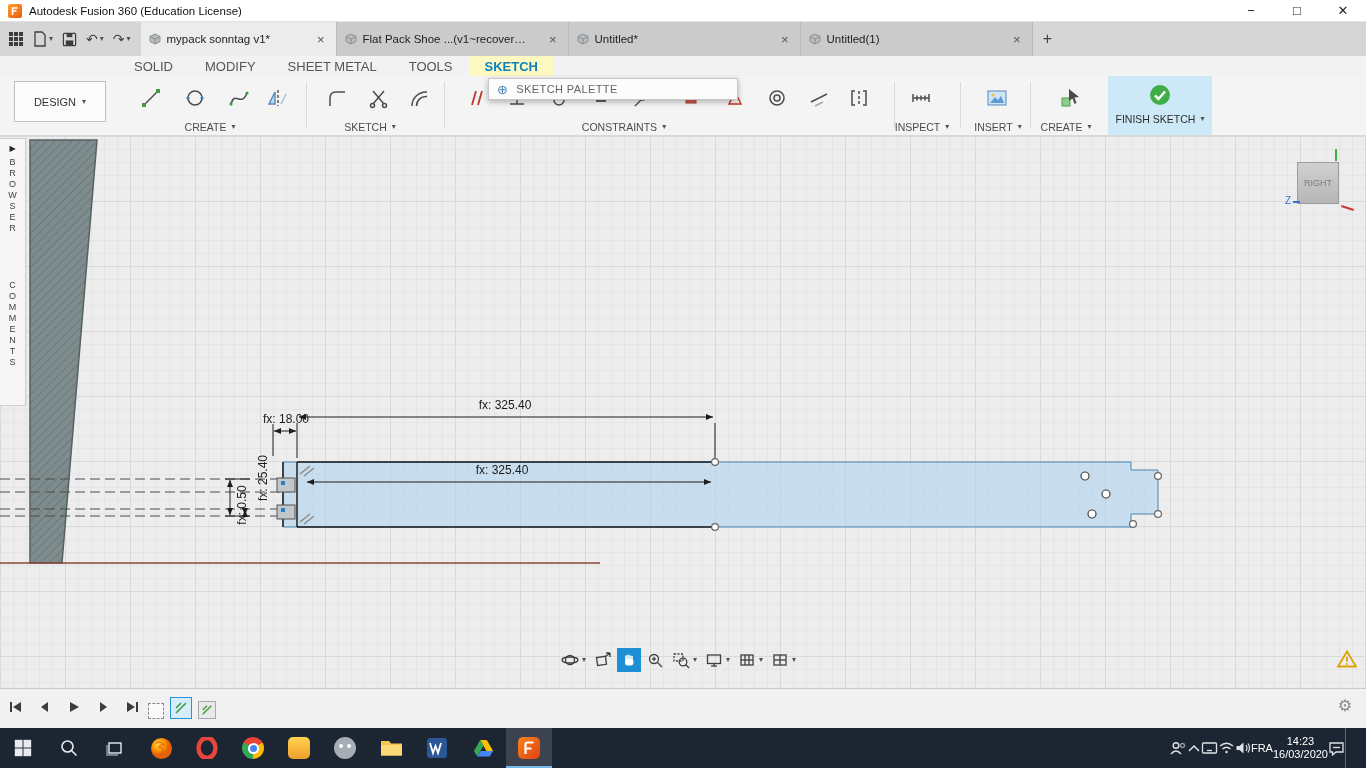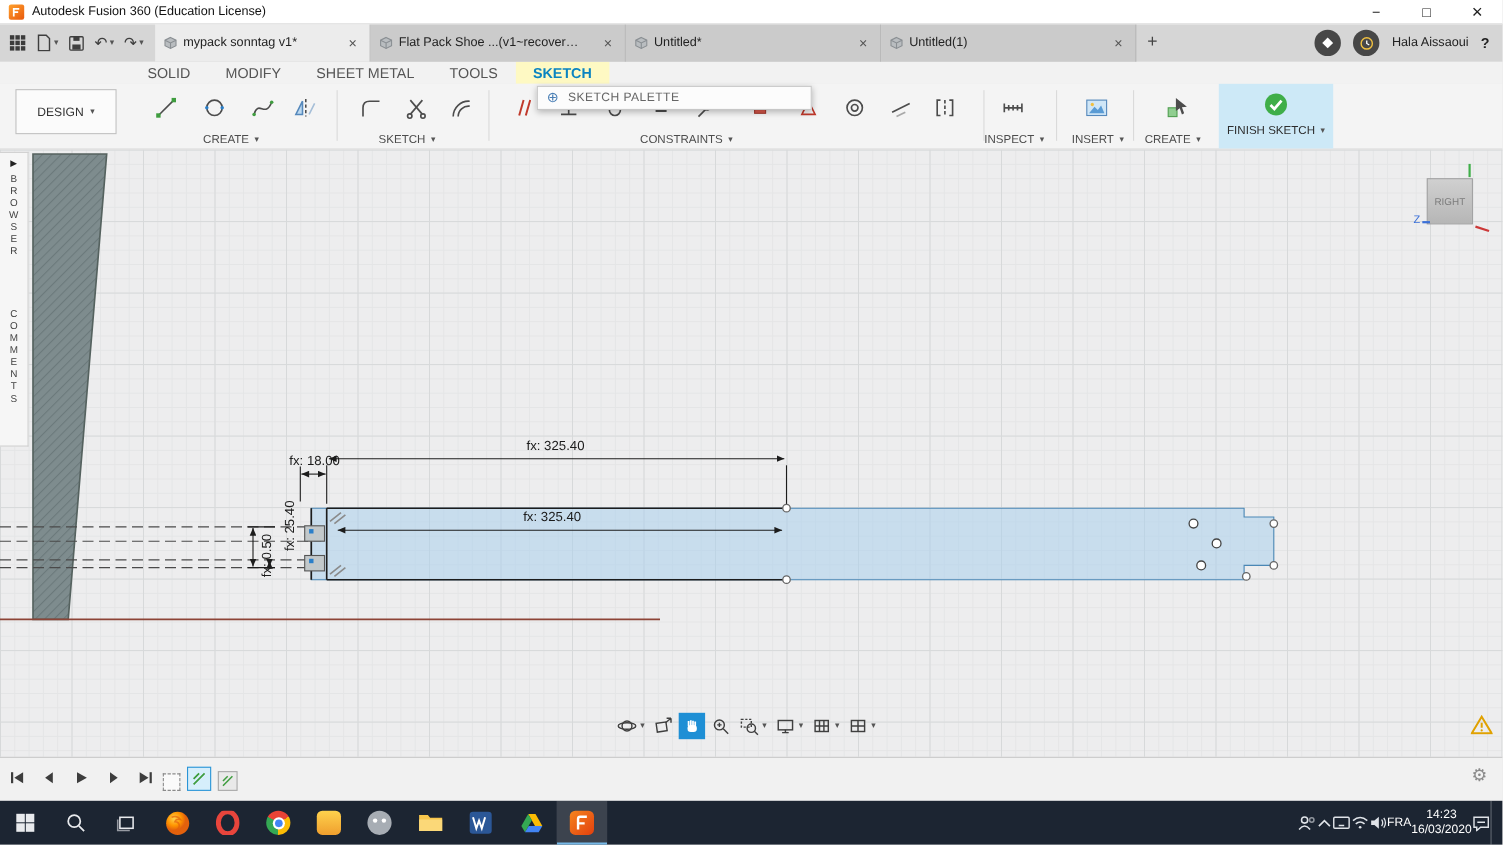--- a/index.html
+++ b/index.html
@@ -83,21 +83,21 @@
 
 #taskbar{position:absolute;left:0;top:728px;width:1366px;height:40px;background:#1c2532;display:flex;align-items:stretch;color:#fff;z-index:90}
 .tb{width:46px;display:flex;align-items:center;justify-content:center}
 .tb.active{background:rgba(255,255,255,.14);box-shadow:inset 0 -2px 0 #76b9e8}
 .chrome-ic{width:22px;height:22px;border-radius:50%;background:conic-gradient(from -60deg,#ea4335 0 120deg,#fbbc05 120deg 240deg,#34a853 240deg 360deg);display:flex;align-items:center;justify-content:center}
 .chrome-in{width:11px;height:11px;border-radius:50%;background:#fff;display:flex;align-items:center;justify-content:center}
 .chrome-core{width:7px;height:7px;border-radius:50%;background:#4285f4}
 .amber-ic{width:22px;height:22px;border-radius:5px;background:linear-gradient(#ffd24d,#ef9f2e)}
 .gray-ic{width:22px;height:22px;border-radius:50%;background:#a7adb4;position:relative}
 .gray-ic::after{content:"";position:absolute;left:5px;top:7px;width:4px;height:4px;border-radius:50%;background:#fff;box-shadow:8px 0 0 #fff}
-.tray{margin-left:auto;display:flex;align-items:center;gap:0;padding-right:6px;font-size:11px}
+.tray{margin-left:auto;display:flex;align-items:center;gap:0;padding-right:16px;font-size:11px}
 .clock{text-align:center;line-height:13px;font-size:11px}
 .showdesk{width:5px;border-left:1px solid rgba(255,255,255,.3);height:100%}
 svg{display:block}
 </style>
 </head>
 <body>
 
 <div id="titlebar">
   <div class="logo">
     <svg width="10" height="10" viewBox="0 0 10 10">
@@ -173,35 +173,20 @@
   <div class="doctab" style="width:232px">
     <svg width="12" height="12" viewBox="0 0 12 12">
         <path d="M6 1 L11 3.5 V8.5 L6 11 L1 8.5 V3.5 Z" fill="#b9bdc0" stroke="#8a8f93"></path>
         <path d="M1 3.5 L6 6 L11 3.5 M6 6 V11" stroke="#8a8f93" fill="none"></path>
       </svg>
     <span class="lbl">Untitled(1)</span>
     <span class="x">×</span>
   </div>
   <div class="plusbtn">+</div>
 
-  <div class="tr-right">
-    <div class="circ">
-      <svg width="12" height="12" viewBox="0 0 12 12">
-          <rect x="2.5" y="2.5" width="7" height="7" transform="rotate(45 6 6)" fill="#fff"></rect>
-        </svg>
-    </div>
-    <div class="circ">
-      <svg width="13" height="13" viewBox="0 0 14 14">
-          <circle cx="7" cy="7" r="5.5" fill="none" stroke="#f0c040" stroke-width="1.4"></circle>
-          <path d="M7 4 V7 L9.5 8.5" stroke="#fff" stroke-width="1.3" fill="none"></path>
-        </svg>
-    </div>
-    <span class="uname">Hala Aissaoui</span>
-    <span class="helpq">?</span>
-  </div>
 </div>
 
 <div id="ribbontabs">
   <div class="rtab">
       <span>SOLID</span>
     </div>
   <div class="rtab">
       <span>MODIFY</span>
     </div>
   <div class="rtab">

